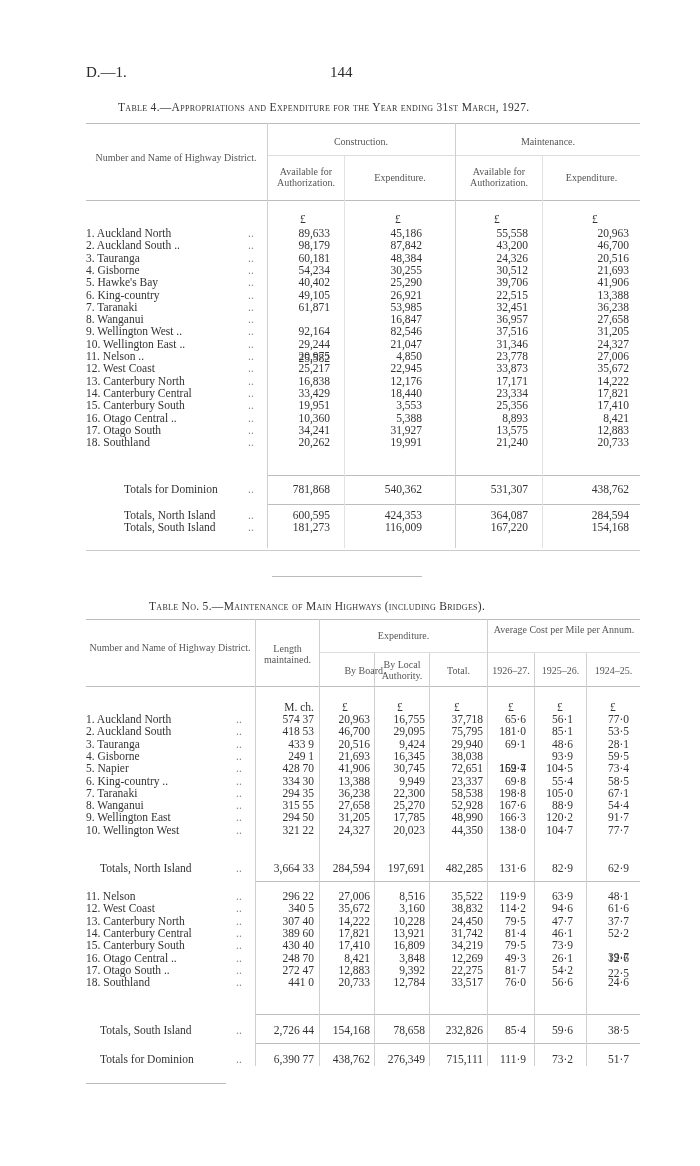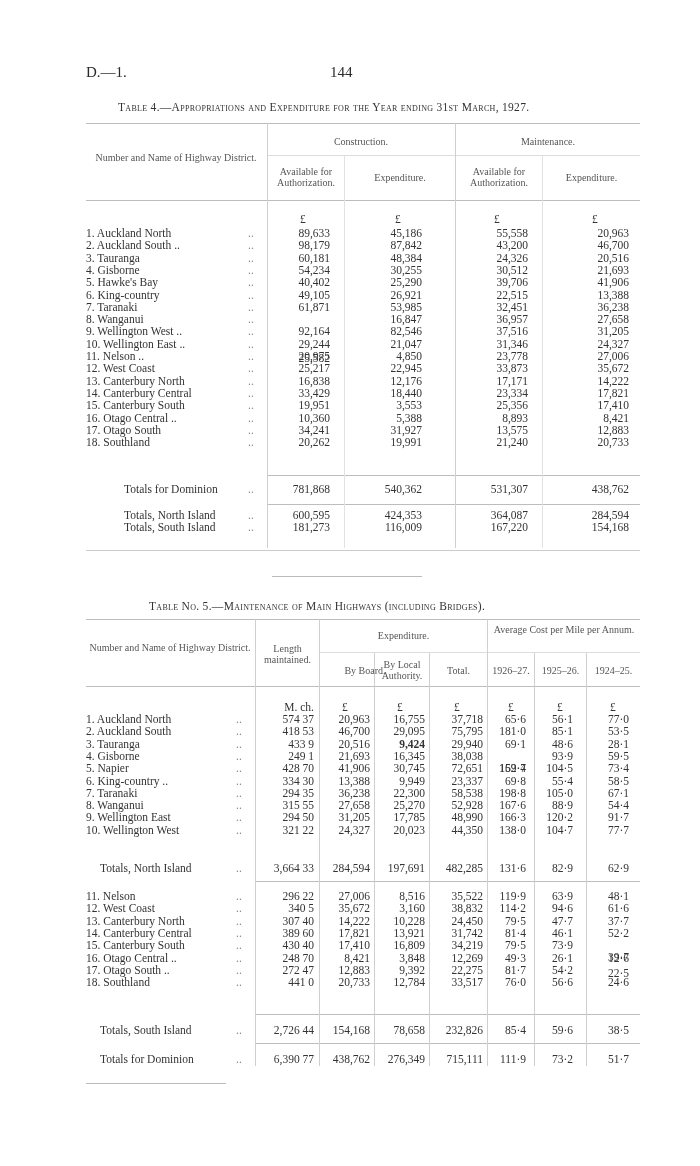--- a/index.html
+++ b/index.html
@@ -288,21 +288,21 @@
         <div class="cell num" style="left:344px;width:53px;top:0;">75,795</div>
         <div class="cell num" style="left:402px;width:38px;top:0;">181·0</div>
         <div class="cell num" style="left:449px;width:38px;top:0;">85·1</div>
         <div class="cell num" style="left:501px;width:42px;top:0;">53·5</div>
       </div>
       <div class="" style="position:absolute;left:86px;top:737.6px;width:554px;height:12px;">
         <div class="cell" style="left:0px;top:0;">3. Tauranga</div>
         <div class="cell dots" style="left:150px;top:0;">..</div>
         <div class="cell num" style="left:170px;width:58px;top:0;">433 9</div>
         <div class="cell num" style="left:234px;width:50px;top:0;">20,516</div>
-        <div class="cell num" style="left:289px;width:50px;top:0;font-weight:bold;">9,424</div>
+        <div class="cell num" style="left:289px;width:50px;top:0;">9,424</div>
         <div class="cell num" style="left:344px;width:53px;top:0;">29,940</div>
         <div class="cell num" style="left:402px;width:38px;top:0;">69·1</div>
         <div class="cell num" style="left:449px;width:38px;top:0;">48·6</div>
         <div class="cell num" style="left:501px;width:42px;top:0;">28·1</div>
       </div>
       <div class="" style="position:absolute;left:86px;top:749.9px;width:554px;height:12px;">
         <div class="cell" style="left:0px;top:0;">4. Gisborne</div>
         <div class="cell dots" style="left:150px;top:0;">..</div>
         <div class="cell num" style="left:170px;width:58px;top:0;">249 1</div>
         <div class="cell num" style="left:234px;width:50px;top:0;">21,693</div>

